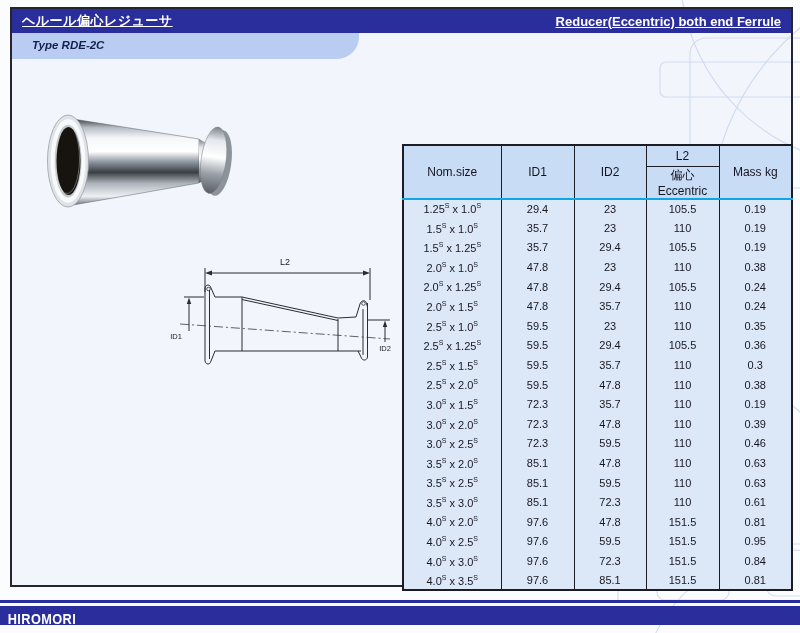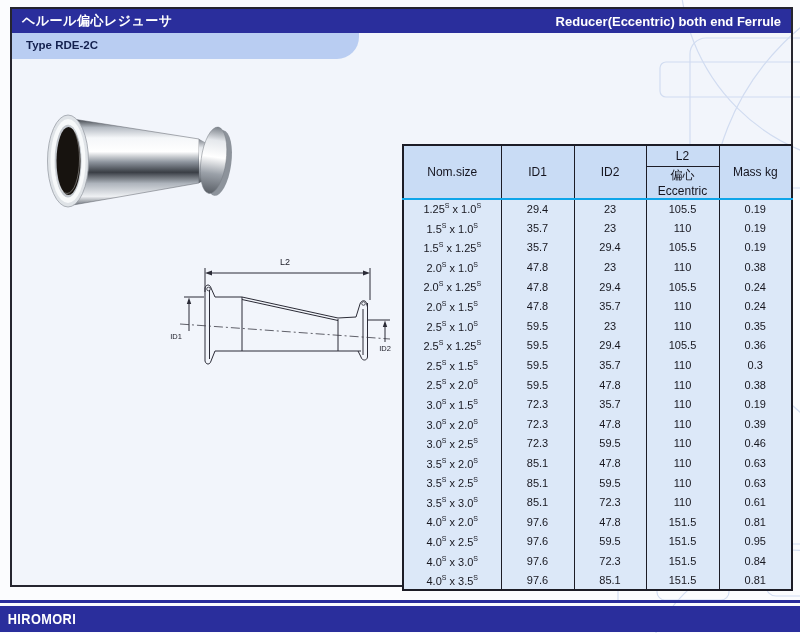--- a/index.html
+++ b/index.html
@@ -19,28 +19,28 @@
     z-index:1; pointer-events:none;
   }
   .frame {
     position:absolute; left:10px; top:7px; width:783px; height:580px;
     border:2px solid #25252f; z-index:2;
   }
   .titlebar {
     position:absolute; left:0; top:0; width:100%; height:24px;
     background:#2a2e9c; color:#ffffff;
     display:flex; justify-content:space-between; align-items:center;
-    padding:0 10px; font-size:13px; font-weight:bold;
+    padding:0 10px; font-size:13px; font-weight:bold;text-decoration:underline;
   }
   .titlebar .jp { letter-spacing:0.5px; }
   .typebar {
     position:absolute; left:0; top:24px; width:347px; height:26px;
     background:#b9cdf2; border-radius:0 0 22px 0;
-    line-height:25px; padding-left:14px;
-    font-size:11.5px; font-weight:bold; color:#13204e;
+    line-height:25px; padding-left:20px;
+    font-size:11.5px; font-weight:bold; color:#13204e;font-style:italic;
   }
   .photo { position:absolute; left:25px; top:80px; }
   .drawing { position:absolute; left:140px; top:236px; }
 
   .tablewrap { position:absolute; left:390px; top:135px; }
   table.spec {
     border-collapse:collapse; table-layout:fixed;
     width:389px; background:#dce8f8;
     border:2px solid #1c1c26;
   }
@@ -59,21 +59,21 @@
   table.spec tbody td { height:19.6px; font-size:11px; color:#17171f; }
   table.spec tbody td sup { font-size:7px; vertical-align:super; }
   .col-nom { width:98px; } .col-id1 { width:73px; } .col-id2 { width:72px; }
   .col-l2 { width:73px; } .col-mass { width:73px; }
 
   .footer-line {
     position:absolute; left:0; top:600px; width:800px; height:3px;
     background:#2a2e9c; z-index:2;
   }
   .footer-bar {
-    position:absolute; left:0; top:606px; width:800px; height:26px;
+    position:absolute; left:0; top:606px; width:800px; height:19px;
     background:#2a2e9c; color:#ffffff; z-index:2;
     line-height:25px;
   }
   .footer-bar .brand {
     display:inline-block; font-size:15px; font-weight:bold;
     padding-left:9px; letter-spacing:0.5px;
     transform:scaleX(0.85); transform-origin:left center;
   }
   svg text { font-family:"Liberation Sans", sans-serif; }
 </style>

